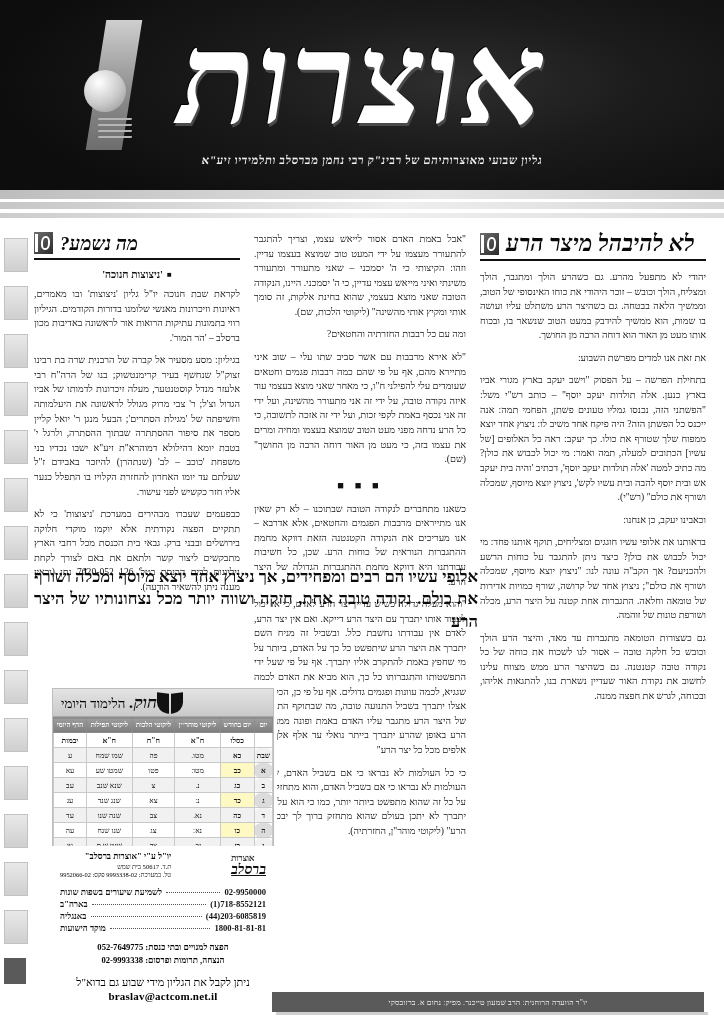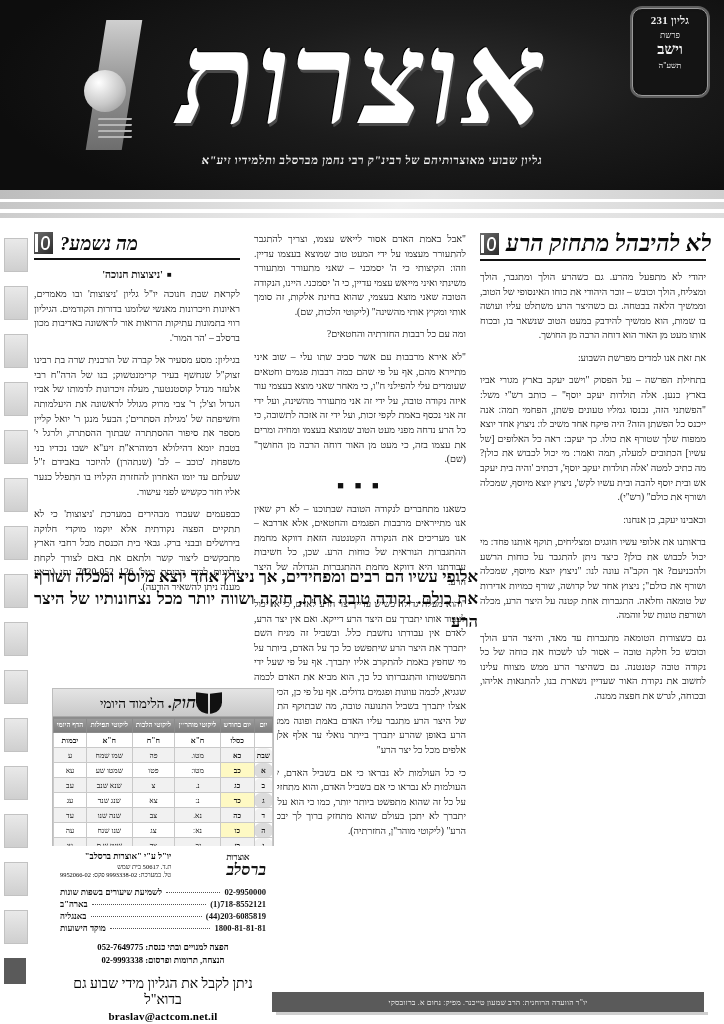--- a/index.html
+++ b/index.html
@@ -249,21 +249,21 @@
     top: 688px; left: 52px;
     width: 222px;
     background: #ffffff;
     border: 1px solid #bdbdbd;
     box-shadow: 0 0 0 3px #ffffff;
   }
   .boxcard-head {
     display: flex;
     flex-direction: row-reverse;
     align-items: center;
-    justify-content: center;
+    justify-content: flex-start;
     background: linear-gradient(180deg,#e4e4e4,#c9c9c9);
     padding: 4px 12px 3px 8px;
     border-bottom: 1px solid #a8a8a8;
   }
   .boxcard-title {
     font-weight: bold; font-style: italic;
     font-size: 17px; color: #111; line-height: 1;
   }
   .book-icon {
     width: 26px; height: 20px;
@@ -326,40 +326,40 @@
   .contact-pub { text-align: right; line-height: 1.35; }
   .contact-pub .l1 { font-size: 8.6px; font-weight: bold; }
   .contact-pub .l2 { font-size: 6.6px; }
   .contact-pub .l3 { font-size: 6.4px; }
   .brand-mark { text-align: left; line-height: 1; }
   .brand-mark .bm1 {
     font-size: 9px; font-weight: bold; letter-spacing: -.3px;
     color: #333;
   }
   .brand-mark .bm2 {
-    font-size: 16px; font-weight: bold; color: #111; font-style: italic;
+    font-size: 14px; font-weight: bold; color: #111; font-style: italic; text-decoration: underline;
   }
   .dial-list { margin: 4px 0 7px 0; }
   .dial {
     display: flex; flex-direction: row-reverse;
     align-items: baseline; justify-content: space-between;
     font-size: 8.6px; font-weight: bold; color: #111;
     padding: 1px 0;
   }
   .dial .lbl { white-space: nowrap; text-align: center; }
   .dial .dotfill {
     flex: 1 1 auto;
     border-bottom: 1px dotted #555;
     margin: 0 4px;
     transform: translateY(-2px);
   }
   .dial .num { white-space: nowrap; direction: ltr; }
   .promo { font-size: 8.6px; font-weight: bold; line-height: 1.5; margin-top: 6px; }
   .promo .num { direction: ltr; display: inline-block; }
-  .mailnote { font-size: 14px; margin-top: 9px; }
+  .mailnote { font-size: 11px; margin-top: 9px; }
   .mail {
     font-size: 11px; font-weight: bold; direction: ltr;
     margin-top: 2px; letter-spacing: .2px;
   }
 
   
   .footer {
     position: absolute;
     left: 272px; top: 992px;
     width: 432px; height: 20px;
@@ -380,26 +380,20 @@
     background: #5a5a5a;
   }
 </style>
 </head>
 <body>
 
 <div id="page">
 
   <div class="masthead">
 
-    <div class="issue-box">
-      <div class="ln1">גליון 231</div>
-      <div class="ln2">פרשת</div>
-      <div class="ln3">וישב</div>
-      <div class="ln4">תשע"ה</div>
-    </div>
 
     <div class="logo-wrap">
       <div class="logo-bar"></div>
       <div class="logo-dot"></div>
       <div class="logo-waves">
           <i></i>
           <i></i>
           <i></i>
           <i></i>
         </div>
@@ -430,21 +424,21 @@
     <i style="top:586px"></i>
       <i style="top:634px"></i>
       <i style="top:682px"></i>
   </div>
 
   <div class="content">
 
     <div class="col col-right">
       <div class="sec-head">
         <span class="glyph"></span>
-        <span class="sec-title">לא להיבהל מתחזק הרע</span>
+        <span class="sec-title">לא להיבהל מיצר הרע</span>
       </div>
       <p class="body">יהודי לא מתפעל מהרע. גם כשהרע הולך ומתגבר, הולך ומצליח, הולך וכובש – זוכר היהודי את כוחו האינסופי של הטוב, וממשיך הלאה בבטחה. גם כשהיצר הרע משתלט עליו ועושה בו שמות, הוא ממשיך להידבק במעט הטוב שנשאר בו, ובכוח אותו מעט מן האור הוא דוחה הרבה מן החושך.</p>
       <p class="body">את זאת אנו למדים מפרשת השבוע:</p>
       <p class="body">בתחילת הפרשה – על הפסוק "וישב יעקב בארץ מגורי אביו בארץ כנען. אלה תולדות יעקב יוסף" – כותב רש"י משל: "הפשתני הזה, נכנסו גמליו טעונים פשתן, הפחמי תמה: אנה ייכנס כל הפשתן הזה? היה פיקח אחד משיב לו: ניצוץ אחד יוצא ממפוח שלך שטורף את כולו. כך יעקב: ראה כל האלופים [של עשיו] הכתובים למעלה, תמה ואמר: מי יכול לכבוש את כולן? מה כתיב למטה 'אלה תולדות יעקב יוסף', דכתיב 'והיה בית יעקב אש ובית יוסף להבה ובית עשיו לקש', ניצוץ יוצא מיוסף, שמכלה ושורף את כולם" (רש"י).</p>
       <p class="body">וכאבינו יעקב, כן אנחנו:</p>
       <p class="body">בראותנו את אלופי עשיו חוגגים ומצליחים, תוקף אותנו פחד: מי יכול לכבוש את כולן? כיצד ניתן להתגבר על כוחות הרשע ולהכניעם? אך הקב"ה עונה לנו: "ניצוץ יוצא מיוסף, שמכלה ושורף את כולם"; ניצוץ אחד של קדושה, שורף כמויות אדירות של טומאה וחלאה. התגברות אחת קטנה על היצר הרע, מכלה ושורפת טונות של זוהמה.</p>
       <p class="body">גם כשצורות הטומאה מתגברות עד מאד, והיצר הרע הולך וכובש כל חלקה טובה – אסור לנו לשכוח את כוחה של כל נקודה טובה קטנטנה. גם כשהיצר הרע ממש מצווח עלינו לחשוב את נקודת האור שעדיין נשארת בנו, להתגאות אליהו, ובכוחה, לגרש את חפצה ממנה.</p>
     </div>
 
     <div class="col col-mid">

